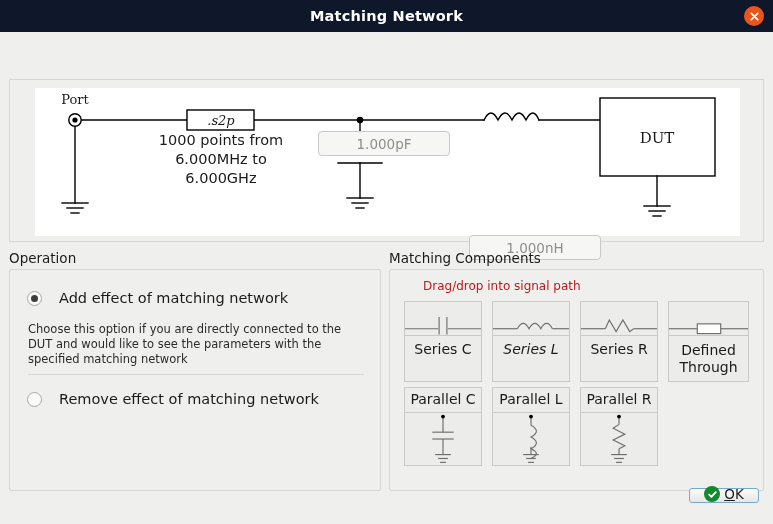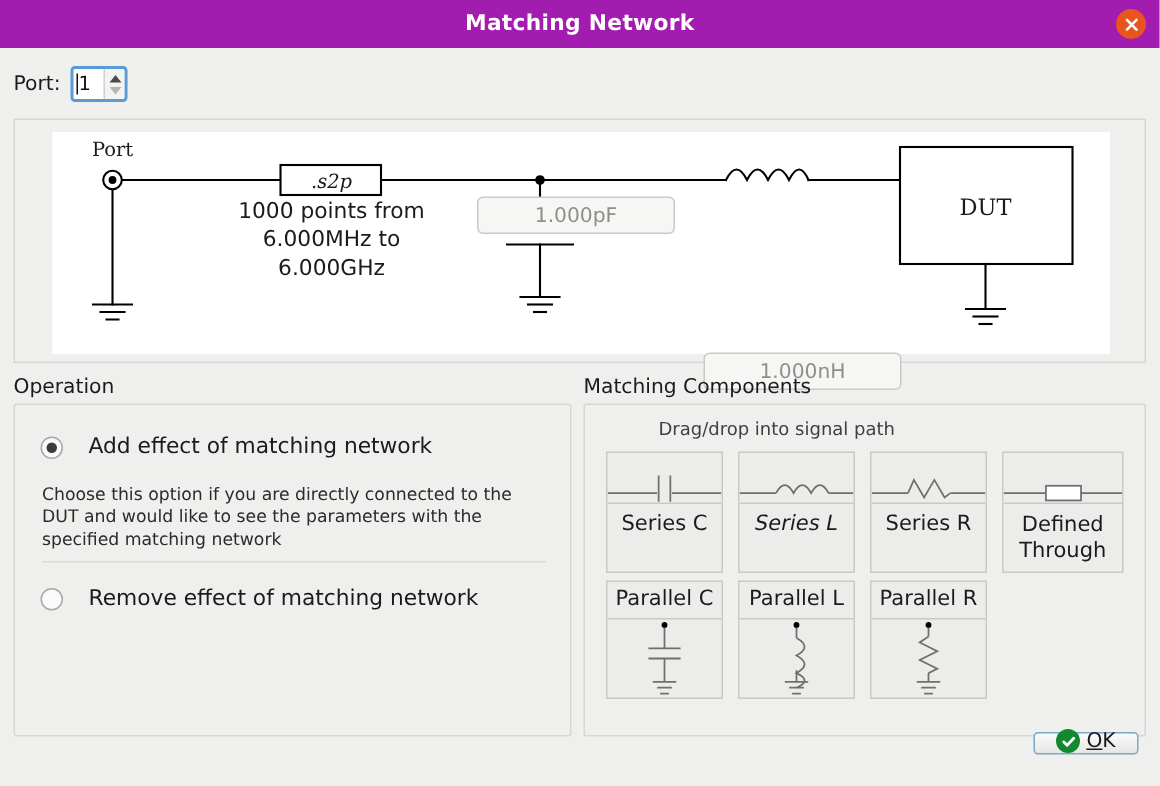--- a/index.html
+++ b/index.html
@@ -7,21 +7,21 @@
     margin: 0; padding: 0;
     width: 773px; height: 524px;
     overflow: hidden;
     background: #efefee;
     font-family: "DejaVu Sans", "Liberation Sans", sans-serif;
   }
 
   
   .titlebar {
     position: absolute; left: 0; top: 0; width: 773px; height: 32px;
-    background: #a21caf;
+    background: #0f172a;
     display: flex; align-items: center; justify-content: center;
   }
   .titlebar-text {
     color: #ffffff; font-size: 14.5px; font-weight: bold;
     letter-spacing: .2px;
   }
   .close-btn {
     position: absolute; right: 9px; top: 50%; transform: translateY(-50%);
     width: 20px; height: 20px; border-radius: 50%;
     background: #e9551f;
@@ -134,22 +134,22 @@
   }
   #hint-add { top: 52px; }
   #hint-remove { top: 153px; }
   .divider {
     position: absolute; left: 18px; top: 104px; width: 336px;
     height: 1px; background: #d8d8d6;
   }
 
   
   .dd-label {
-    position: absolute; left: 49px; top: 9px;
-    font-size: 12px; color: #404040;
+    position: absolute; left: 33px; top: 9px;
+    font-size: 12px; color: #b91c1c;
   }
   .tile {
     position: absolute;
     border: 1px solid #c9c9c7; background: #ececeb;
     cursor: grab;
     display: flex; flex-direction: column;
   }
   .tile .tile-sym {
     height: 34px; border-bottom: 1px solid #c9c9c7;
     display: flex; align-items: flex-end; justify-content: center;
@@ -205,30 +205,20 @@
   <span class="titlebar-text">Matching Network</span>
   <div class="close-btn">
     <svg width="11" height="11" viewBox="0 0 11 11" aria-hidden="true">
       <path d="M2.3 2.3 L8.7 8.7 M8.7 2.3 L2.3 8.7" stroke="#ffffff" stroke-width="1.7" stroke-linecap="round"></path>
     </svg>
   </div>
 </div>
 
 <div class="dialog-body">
 
-  <div class="port-row">
-    <span class="port-label">Port:</span>
-    <div class="spinbox">
-      <span class="spin-value">1</span>
-      <span class="spin-arrows">
-        <span class="up"></span>
-        <span class="down"></span>
-      </span>
-    </div>
-  </div>
 
   <div class="circuit-frame">
     <div class="circuit-canvas">
       <svg width="705" height="148" viewBox="0 0 705 148">
         <g stroke="#000000" stroke-width="1.4" fill="none" stroke-linecap="square">
 
           <line x1="40" y1="32" x2="152" y2="32"></line>
           <line x1="219" y1="32" x2="325" y2="32"></line>
           <line x1="325" y1="32" x2="449" y2="32"></line>
           <line x1="504" y1="32" x2="565" y2="32"></line>

